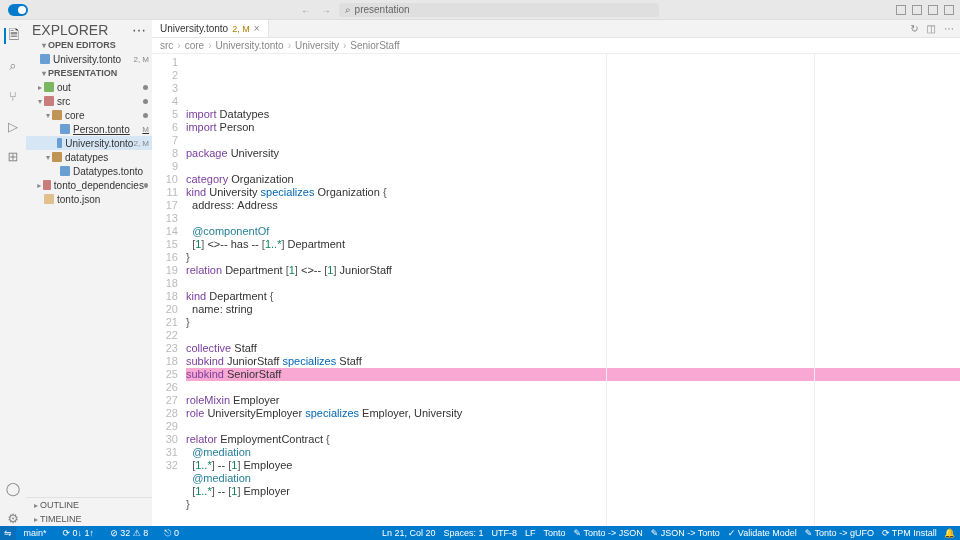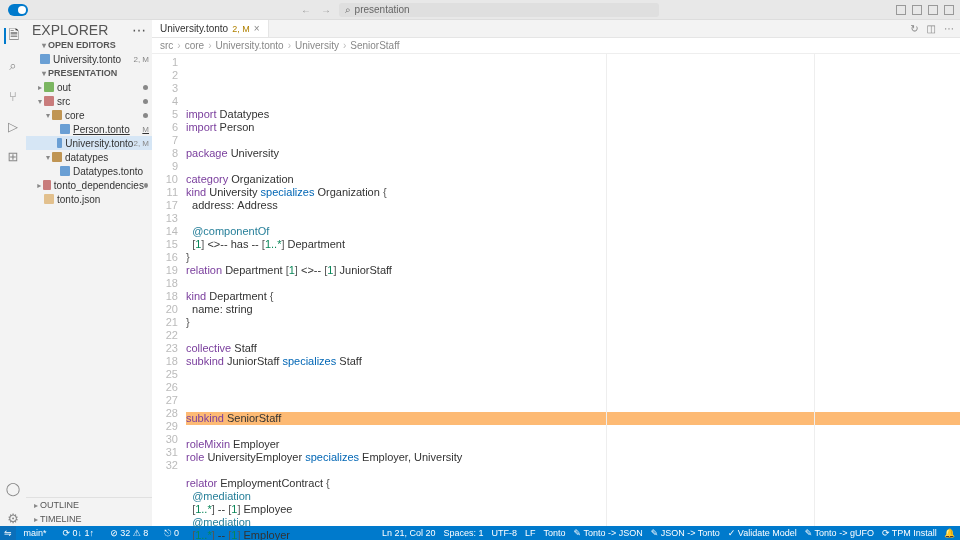--- a/index.html
+++ b/index.html
@@ -54,21 +54,21 @@
 .tab .mod { color: #b08000; font-size: 9px; }
 .tabs-right { margin-left: auto; display: flex; align-items: center; gap: 8px; padding-right: 6px; color: #888; font-size: 10px; }
 .breadcrumbs { height: 16px; display: flex; align-items: center; gap: 4px; padding: 0 8px; font-size: 10px; color: #888; border-bottom: 1px solid #eee; }
 .breadcrumbs .sep { color: #bbb; }
 
 
 .editor { flex: 1; display: flex; font-family: "Menlo","Consolas",monospace; font-size: 11px; line-height: 13px; min-height: 0; position: relative; }
 .gutter { width: 34px; text-align: right; color: #bbb; padding-right: 8px; padding-top: 2px; user-select: none; }
 .code { flex: 1; padding-top: 2px; white-space: pre; position: relative; }
 .code-line { height: 13px; }
-.code-line.current { background: #fdba74; margin-top: 44px; }
+.code-line.current { background: #f9a8d4; }
 .kw { color: #7a3e9d; }
 .kw2 { color: #0066b5; }
 .id { color: #267f99; }
 .num { color: #098658; }
 .sym { color: #555; }
 .vr { border-left: 1px solid #eee; position: absolute; top: 0; bottom: 0; }
 
 
 .statusbar { height: 14px; background: #007acc; color: #fff; display: flex; align-items: center; font-size: 9px; padding: 0 4px; gap: 8px; }
 .statusbar .item { display: flex; align-items: center; gap: 3px; cursor: pointer; }

